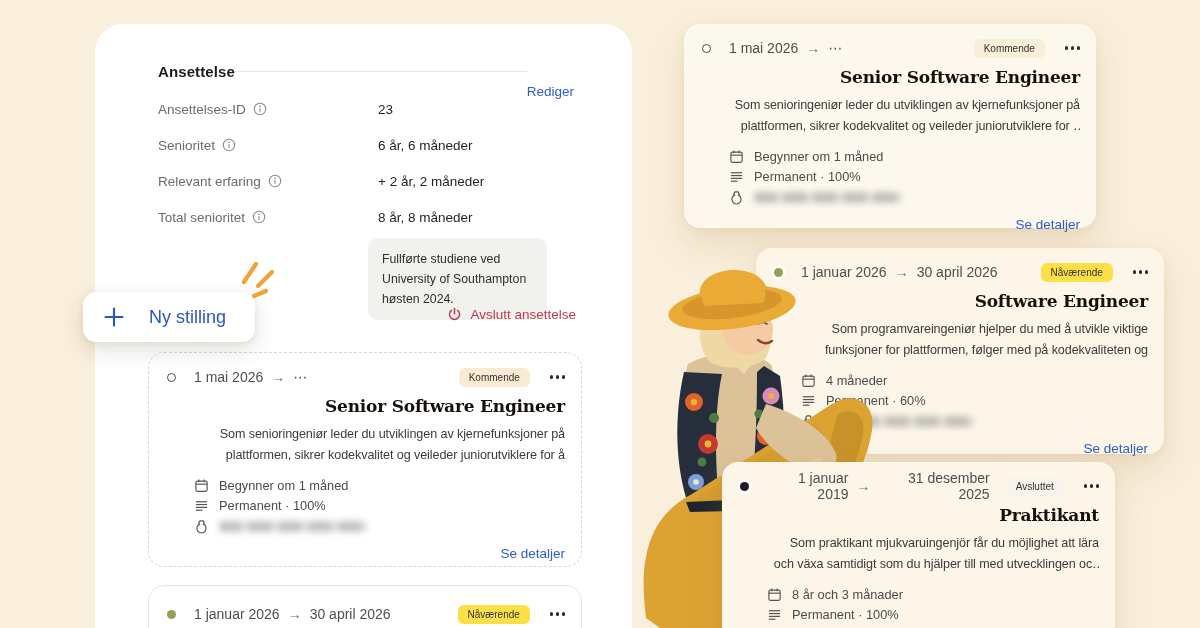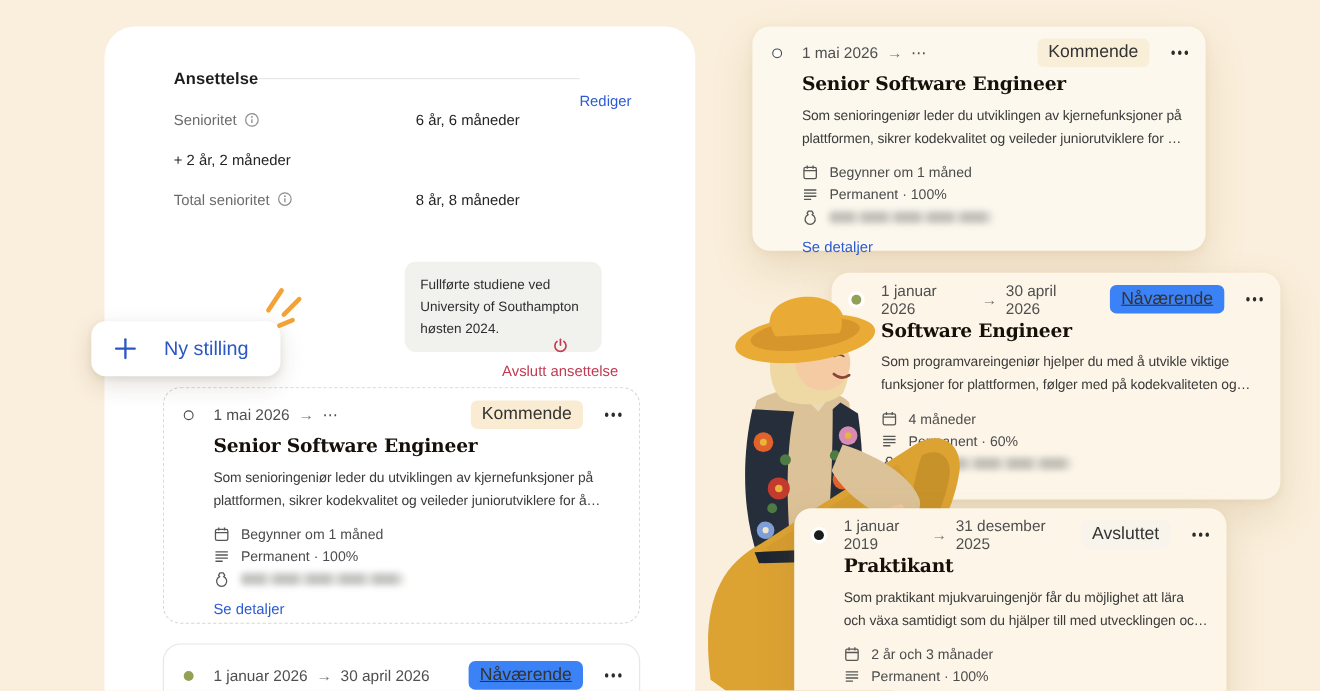--- a/index.html
+++ b/index.html
@@ -20,56 +20,56 @@
   .field-row { display:flex; align-items:center; height:36px; }
   .field-label { width:220px; display:flex; align-items:center; gap:7px;
                  font-size:13.5px; color:#6b6b6b; }
   .field-value { font-size:13.5px; color:#242424; }
   .info-icon { display:inline-flex; width:14px; height:14px; flex:0 0 14px; }
 
   .note-box { position:absolute; left:273px; top:214px; width:179px;
               background:#f1f1ee; border-radius:10px; padding:11px 14px;
               font-size:12.3px; line-height:20px; color:#2f2f2f; }
 
-  .end-row { position:absolute; right:70px; top:283px; display:flex; align-items:center; gap:8px;
-             color:#c23a52; font-size:13.5px; cursor:pointer;flex-direction:column; }
+  .end-row { position:absolute; right:56px; top:283px; display:flex; align-items:center; gap:8px;
+             color:#c23a52; font-size:13.5px; cursor:pointer; }
   .end-row svg { width:15px; height:15px; }
 
   
   .new-btn { position:absolute; left:83px; top:292px; width:172px; height:50px; z-index:6;
              background:#ffffff; border:none; border-radius:13px; cursor:pointer;
              box-shadow:0 8px 22px rgba(60,45,10,.14), 0 2px 6px rgba(60,45,10,.08);
              display:flex; align-items:center; gap:24px; padding:0 0 0 20px; }
   .new-btn .plus { width:22px; height:22px; }
   .new-btn .lbl { font-size:18px; color:#2b57c5; font-family:"Liberation Sans", sans-serif; }
   .sparkle { position:absolute; left:236px; top:258px; z-index:6; width:48px; height:42px; }
 
   
-  .job-card { position:absolute; border-radius:16px; padding:14px 16px 14px 18px; }
+  .job-card { position:absolute; border-radius:16px; padding:14px 16px 14px 18px;text-align:right; }
   .card-left-upcoming { left:148px; top:352px; width:434px; height:215px;
                         border:1.5px dashed #d7d7d4; background:#ffffff; z-index:2; }
   .card-left-current  { left:148px; top:585px; width:434px; height:70px;
                         border:1.5px solid #e5e5e2; background:#ffffff; z-index:2; padding-top:18px; }
   .card-cream { background:#fdf6e8; box-shadow:0 16px 36px rgba(172,136,74,.20), 0 2px 8px rgba(172,136,74,.10); }
   .card-ra { left:684px; top:24px;  width:412px; height:204px; z-index:2; background:#fdf8ee; }
   .card-rb { left:756px; top:248px; width:408px; height:206px; z-index:2; }
   .card-rc { left:722px; top:462px; width:393px; height:210px; z-index:4; }
 
   .card-row { display:flex; align-items:center; gap:8px; height:20px; }
   .marker { width:9px; height:9px; border-radius:50%; margin-right:10px; flex:0 0 9px; }
   .marker.upcoming { background:#fff; border:1.7px solid #4a4a4a; }
   .marker.current  { background:#93a156; box-shadow:0 0 0 3px #fff; }
   .marker.ended    { background:#1c1c1c; box-shadow:0 0 0 3px #fff; }
   .date { font-size:14px; color:#4f4f4f; }
   .arrow { font-size:14px; color:#6d6d6d; }
   .spacer { flex:1; }
-  .badge { font-size:16px; color:#333; border-radius:6px; padding:4px 10px; }
+  .badge { font-size:10px; color:#333; border-radius:6px; padding:4px 10px; }
   .badge.warm { background:#faecd2; }
   .badge.warm-cream { background:#f9efd9; }
-  .badge.sage { background:#3b82f6;text-decoration:underline; }
+  .badge.sage { background:#fde047; }
   .badge.pale { background:#f8f4eb; }
   .menu { display:flex; gap:2.5px; align-items:center; margin-left:12px; cursor:pointer; padding:4px 0; }
   .menu i { width:3.4px; height:3.4px; border-radius:50%; background:#2b2b2b; }
 
   .card-body { margin-left:27px; }
   .job-title { font-family:"DejaVu Serif", serif; font-weight:700; font-size:17px;
                color:#15100a; margin-top:9px; letter-spacing:-.2px; }
   .job-desc { margin-top:8px; font-size:12.6px; line-height:20.5px; color:#3b3b3b;
               letter-spacing:-.1px; display:-webkit-box; -webkit-line-clamp:2;
               -webkit-box-orient:vertical; overflow:hidden; }
@@ -93,32 +93,55 @@
   <section class="panel">
     <div class="panel-header">
       <span class="panel-title">Ansettelse</span>
       <span class="panel-divider"></span>
       <a class="link">Rediger</a>
     </div>
 
     <div class="fields">
       <div class="field-row">
         <span class="field-label">
+          <span>Ansettelses-ID</span>
+          <span class="info-icon">
+            <svg viewBox="0 0 14 14">
+                <circle cx="7" cy="7" r="5.7" fill="none" stroke="#8d8d8d" stroke-width="1.1"></circle>
+                <line x1="7" y1="6.3" x2="7" y2="9.8" stroke="#8d8d8d" stroke-width="1.2"></line>
+                <circle cx="7" cy="4.3" r=".85" fill="#8d8d8d"></circle>
+              </svg>
+          </span>
+        </span>
+        <span class="field-value">23</span>
+      </div>
+      <div class="field-row">
+        <span class="field-label">
           <span>Senioritet</span>
           <span class="info-icon">
             <svg viewBox="0 0 14 14">
                 <circle cx="7" cy="7" r="5.7" fill="none" stroke="#8d8d8d" stroke-width="1.1"></circle>
                 <line x1="7" y1="6.3" x2="7" y2="9.8" stroke="#8d8d8d" stroke-width="1.2"></line>
                 <circle cx="7" cy="4.3" r=".85" fill="#8d8d8d"></circle>
               </svg>
           </span>
         </span>
         <span class="field-value">6 år, 6 måneder</span>
       </div>
       <div class="field-row">
+        <span class="field-label">
+          <span>Relevant erfaring</span>
+          <span class="info-icon">
+            <svg viewBox="0 0 14 14">
+                <circle cx="7" cy="7" r="5.7" fill="none" stroke="#8d8d8d" stroke-width="1.1"></circle>
+                <line x1="7" y1="6.3" x2="7" y2="9.8" stroke="#8d8d8d" stroke-width="1.2"></line>
+                <circle cx="7" cy="4.3" r=".85" fill="#8d8d8d"></circle>
+              </svg>
+          </span>
+        </span>
         <span class="field-value">+ 2 år, 2 måneder</span>
       </div>
       <div class="field-row">
         <span class="field-label">
           <span>Total senioritet</span>
           <span class="info-icon">
             <svg viewBox="0 0 14 14">
                 <circle cx="7" cy="7" r="5.7" fill="none" stroke="#8d8d8d" stroke-width="1.1"></circle>
                 <line x1="7" y1="6.3" x2="7" y2="9.8" stroke="#8d8d8d" stroke-width="1.2"></line>
                 <circle cx="7" cy="4.3" r=".85" fill="#8d8d8d"></circle>
@@ -383,21 +406,21 @@
       <div class="job-title">Praktikant</div>
       <div class="job-desc">Som praktikant mjukvaruingenjör får du möjlighet att lära och växa samtidigt som du hjälper till med utvecklingen och underhållet av vår...</div>
       <div class="details">
         <div class="drow">
           <svg viewBox="0 0 16 16">
               <rect x="2" y="3.4" width="12" height="10.8" rx="1.6" fill="none" stroke="#565656" stroke-width="1.25"></rect>
               <line x1="5.2" y1="1.6" x2="5.2" y2="4.6" stroke="#565656" stroke-width="1.25"></line>
               <line x1="10.8" y1="1.6" x2="10.8" y2="4.6" stroke="#565656" stroke-width="1.25"></line>
               <line x1="2" y1="6.6" x2="14" y2="6.6" stroke="#565656" stroke-width="1.25"></line>
             </svg>
-          <span>2 år och 3 månader</span>
+          <span>8 år och 3 månader</span>
         </div>
         <div class="drow">
           <svg viewBox="0 0 16 16">
               <line x1="2" y1="4" x2="14" y2="4" stroke="#565656" stroke-width="1.3"></line>
               <line x1="2" y1="7" x2="14" y2="7" stroke="#565656" stroke-width="1.3"></line>
               <line x1="2" y1="10" x2="14" y2="10" stroke="#565656" stroke-width="1.3"></line>
               <line x1="2" y1="13" x2="9" y2="13" stroke="#565656" stroke-width="1.3"></line>
             </svg>
           <span>Permanent · 100%</span>
         </div>

